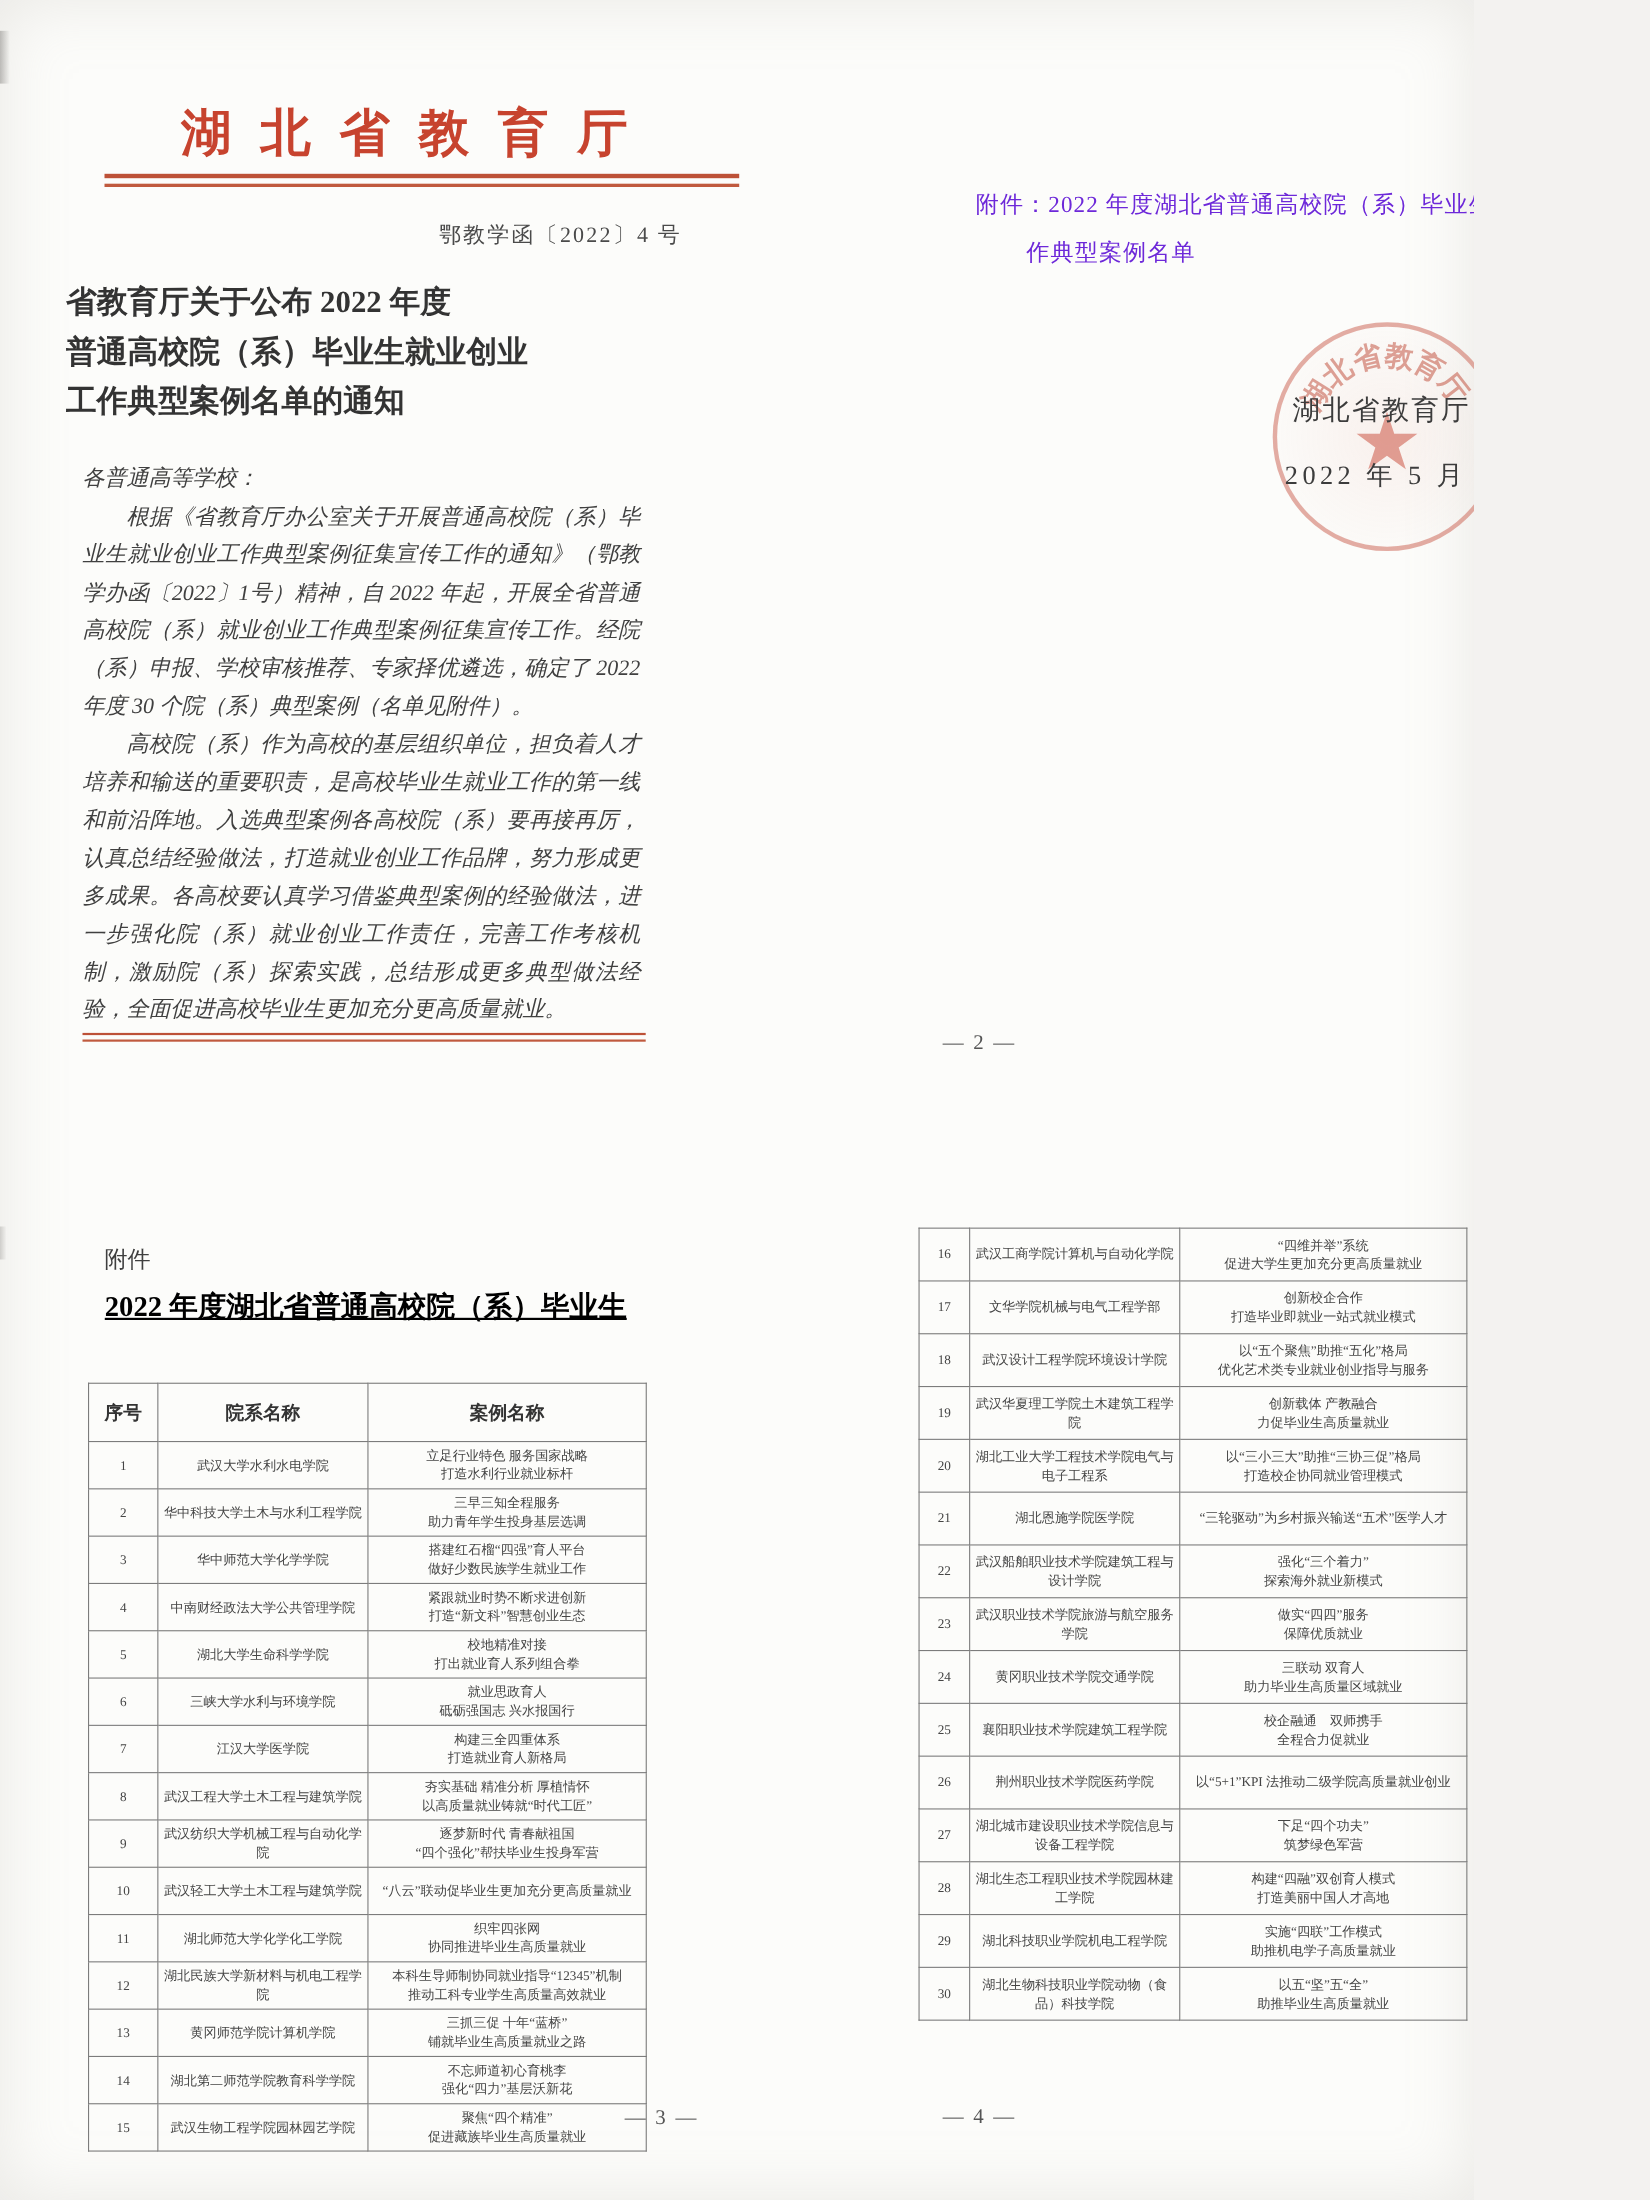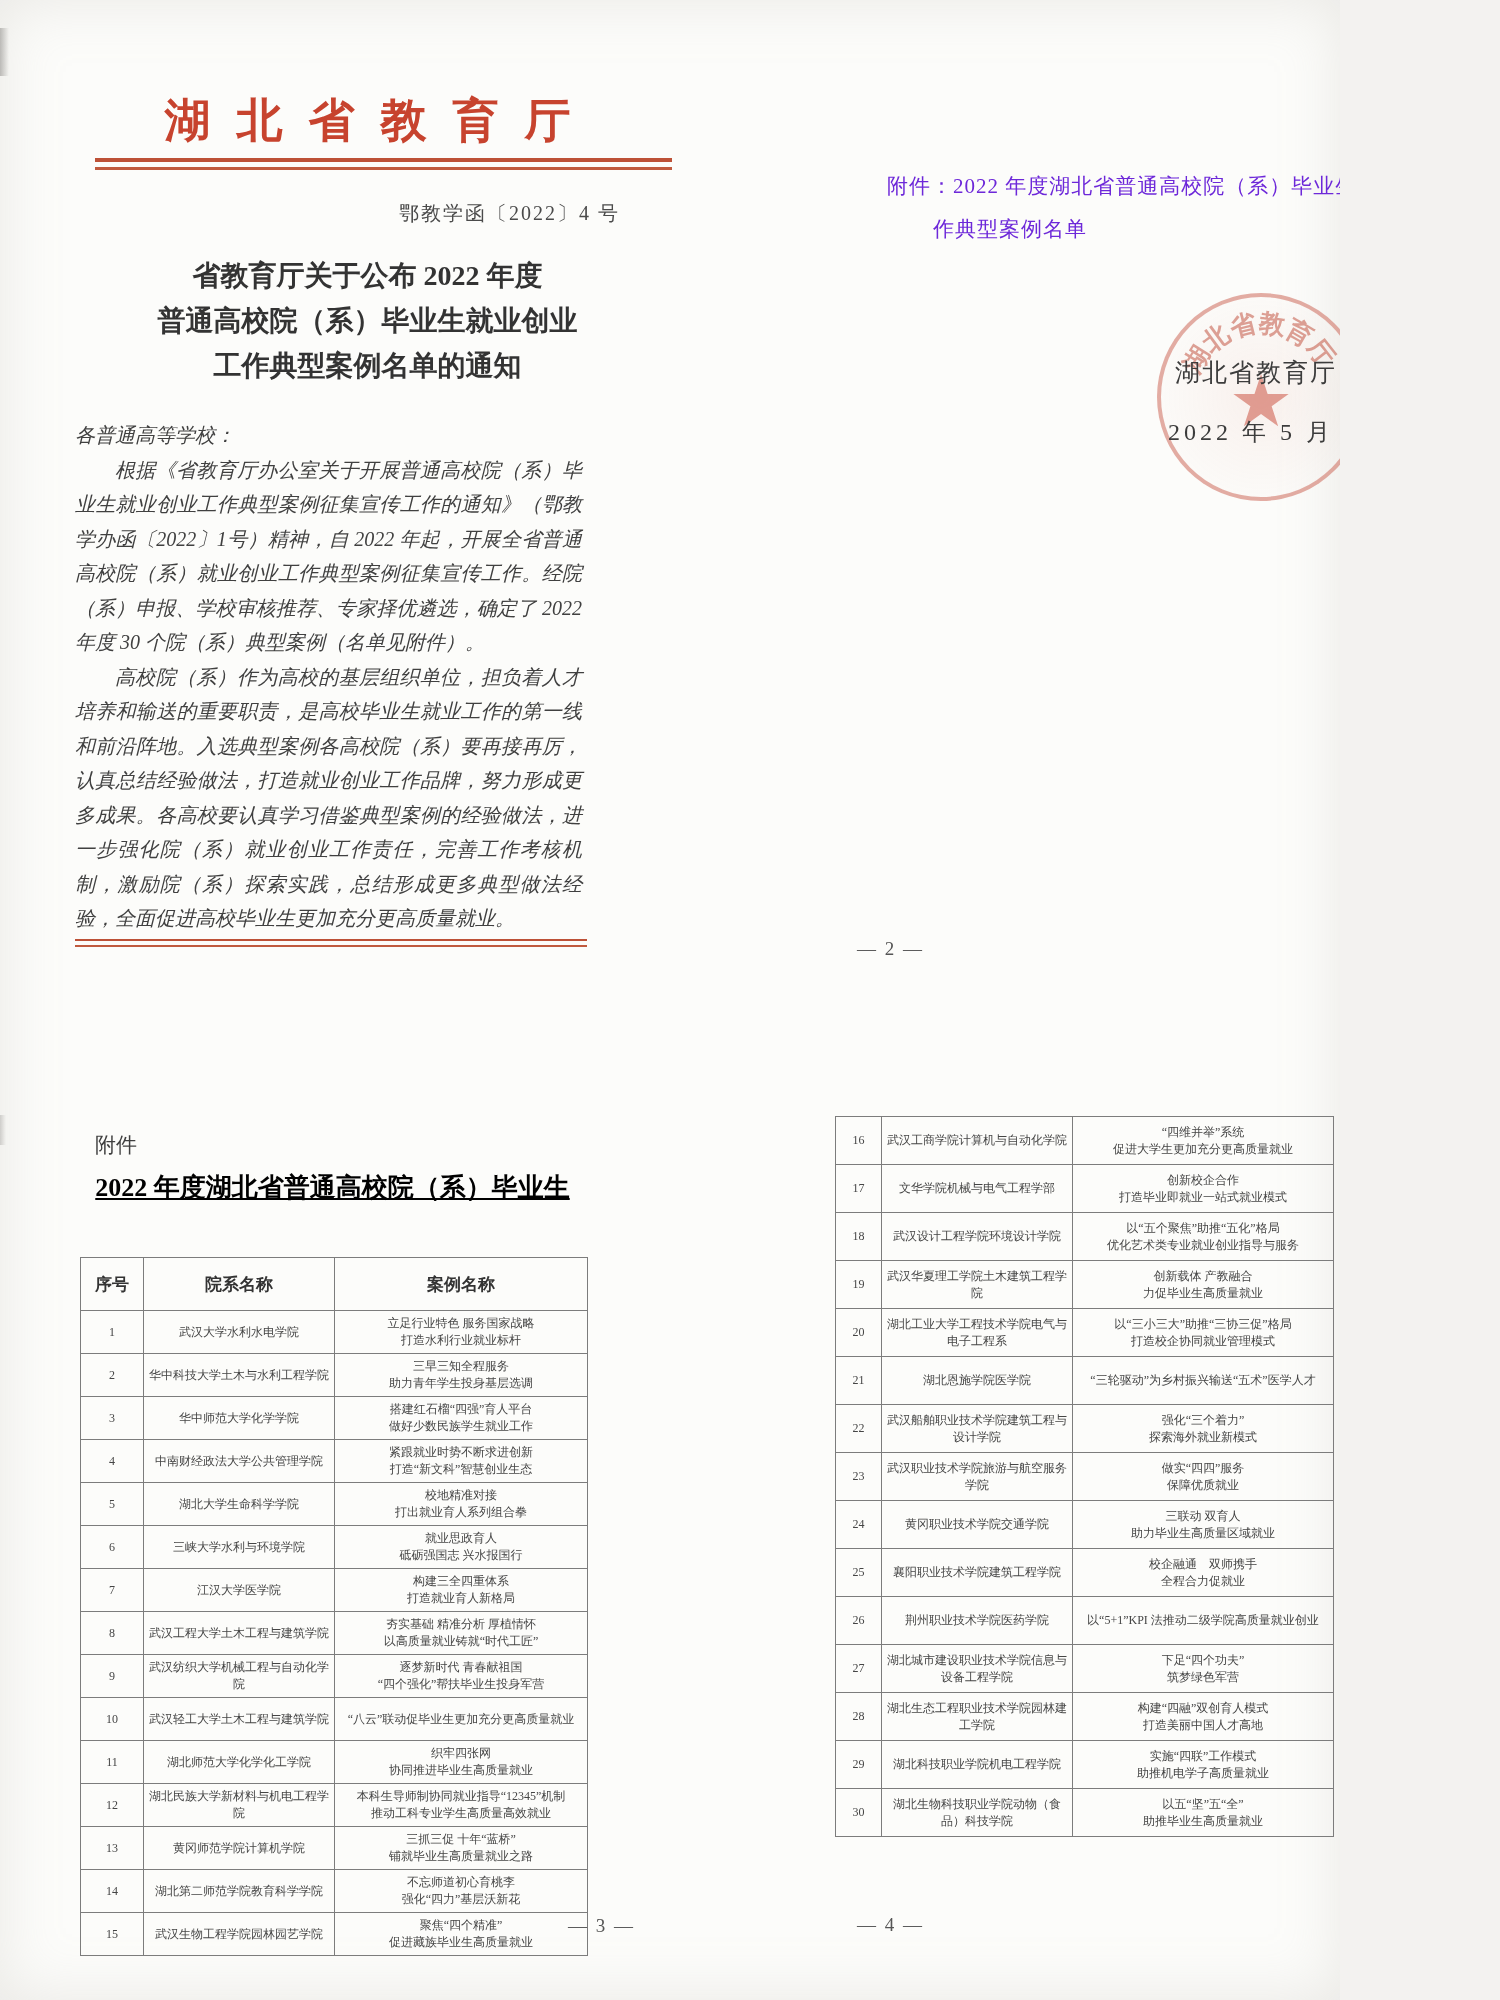--- a/index.html
+++ b/index.html
@@ -7,21 +7,21 @@
   #canvas{position:relative;width:1340px;height:2000px;background:#fcfcfa;overflow:hidden;
           box-shadow:inset 0 0 60px rgba(180,175,168,.25);}
   .page{position:absolute;}
   
   #page1{left:60px;top:40px;width:615px;height:930px;}
   .letterhead{position:absolute;top:50px;left:0;width:100%;text-align:center;
               font-size:46px;font-weight:bold;color:#c7432e;letter-spacing:26px;text-indent:26px;}
   .rule-top{position:absolute;top:118px;left:35px;width:577px;height:5px;
             border-top:4px solid #bd5137;border-bottom:3px solid #c05a3e;}
   .doc-number{position:absolute;top:160px;right:55px;font-size:20px;color:#4a4a4a;letter-spacing:2px;}
-  .notice-title{position:absolute;top:213px;left:0;width:100%;text-align:center;
+  .notice-title{position:absolute;top:213px;left:0;width:100%;text-align:left;
                 font-size:28px;font-weight:bold;line-height:45px;color:#333;}
   .body-text{position:absolute;top:378px;left:15px;width:507px;font-size:20px;line-height:34.5px;
              color:#404040;text-align:justify;text-justify:inter-ideograph;}
   .body-text p{margin:0;text-indent:2em;font-style:italic;}
   .salutation{text-indent:0 !important;}
   .rule-bottom{position:absolute;top:899px;left:15px;width:512px;height:4px;
                border-top:2px solid #bd5137;border-bottom:2px solid #c05a3e;}
   
   #page2{left:845px;top:40px;width:630px;height:930px;}
   .attach-line{position:absolute;font-size:21px;color:#6d28d9;letter-spacing:1px;white-space:nowrap;}

